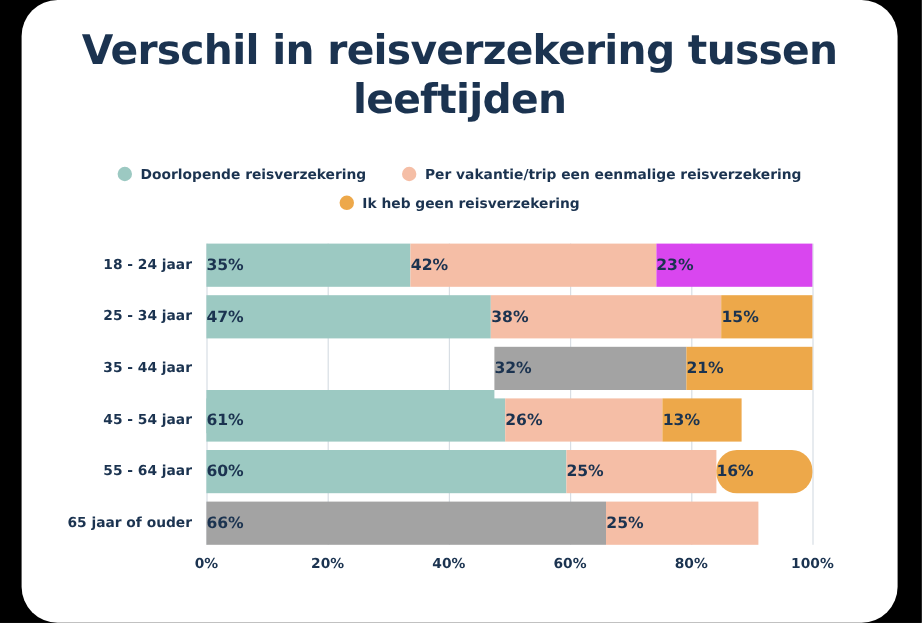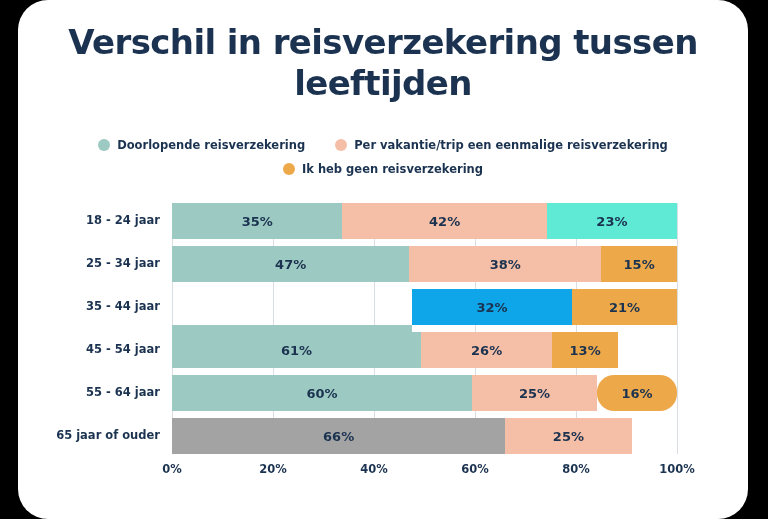--- a/index.html
+++ b/index.html
@@ -86,21 +86,21 @@
     white-space: nowrap;
   }
   .bar-row {
     position: absolute;
     display: flex;
   }
   .seg {
     height: 100%;
     display: flex;
     align-items: center;
-    justify-content: center;
+    justify-content: flex-start;
     box-sizing: border-box;
   }
   .seg-label {
     font-family: "DejaVu Sans", sans-serif;
     font-size: 13px;
     font-weight: bold;
     color: #1B3350;
     white-space: nowrap;
   }
   .gridline {
@@ -155,42 +155,42 @@
       <div class="gridline" style="left: 558px; top: 203px; height: 251px;"></div>
       <div class="gridline" style="left: 659px; top: 203px; height: 251px;"></div>
       <div class="ylabel" style="top: 213px; right: 588px;">18 - 24 jaar</div>
       <div class="bar-row" style="left: 154px; top: 203px; width: 505px; height: 36px;">
         <div class="seg" style="background: rgb(156, 201, 194); width: 176.75px;">
           <span class="seg-label">35%</span>
         </div>
         <div class="seg" style="background: rgb(245, 190, 166); width: 212.1px;">
           <span class="seg-label">42%</span>
         </div>
-        <div class="seg" style="background: #5eead4; width: 135px;">
+        <div class="seg" style="background: #d946ef; width: 135px;">
           <span class="seg-label">23%</span>
         </div>
       </div>
       <div class="ylabel" style="top: 256px; right: 588px;">25 - 34 jaar</div>
       <div class="bar-row" style="left: 154px; top: 246px; width: 505px; height: 36px;">
         <div class="seg" style="background: rgb(156, 201, 194); width: 237.35px;">
           <span class="seg-label">47%</span>
         </div>
         <div class="seg" style="background: rgb(245, 190, 166); width: 191.9px;">
           <span class="seg-label">38%</span>
         </div>
         <div class="seg" style="background: rgb(237, 168, 74); width: 75.75px;">
           <span class="seg-label">15%</span>
         </div>
       </div>
       <div class="ylabel" style="top: 299px; right: 588px;">35 - 44 jaar</div>
       <div class="bar-row" style="left: 154px; top: 289px; width: 505px; height: 36px;">
         <div class="seg" style="background: rgb(156, 201, 194); width: 242.4px; margin-top: 36px;">
           <span class="seg-label">48%</span>
         </div>
-        <div class="seg" style="background: #0ea5e9; width: 161.6px;">
+        <div class="seg" style="background: #a3a3a3; width: 161.6px;">
           <span class="seg-label">32%</span>
         </div>
         <div class="seg" style="background: rgb(237, 168, 74); width: 106.05px;">
           <span class="seg-label">21%</span>
         </div>
       </div>
       <div class="ylabel" style="top: 342px; right: 588px;">45 - 54 jaar</div>
       <div class="bar-row" style="left: 154px; top: 332px; width: 505px; height: 36px;">
         <div class="seg" style="background: rgb(156, 201, 194); width: 249px;">
           <span class="seg-label">61%</span>

